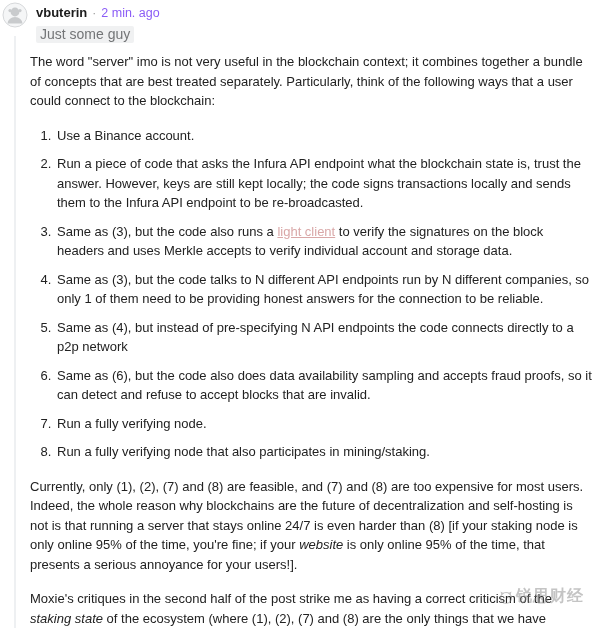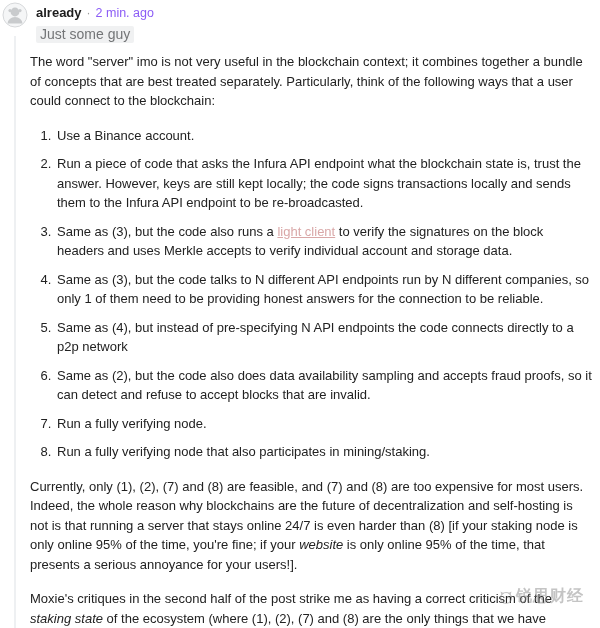--- a/index.html
+++ b/index.html
@@ -78,39 +78,39 @@
     <div class="avatar">
       <svg viewBox="0 0 26 26" width="26" height="26">
         <circle cx="13" cy="13" r="12" fill="#f5f6f7" stroke="#d7d9db" stroke-width="1"></circle>
         <circle cx="13" cy="10" r="4.4" fill="#c9cbcd"></circle>
         <path d="M5.5 21.5 a7.5 6.5 0 0 1 15 0 z" fill="#c9cbcd"></path>
         <circle cx="8" cy="8.6" r="1.6" fill="#c9cbcd"></circle>
         <circle cx="18" cy="8.6" r="1.6" fill="#c9cbcd"></circle>
       </svg>
     </div>
     <div class="user-row">
-      <span class="username">already</span>
+      <span class="username">vbuterin</span>
       <span class="meta-sep">·</span>
       <span class="timestamp">2 min. ago</span>
     </div>
     <div class="flair-row">
       <span class="flair">Just some guy</span>
     </div>
   </div>
 
   <div class="content">
     <p><span>The word "server" imo is not very useful in the blockchain context; it combines together a bundle of concepts that are best treated separately. Particularly, think of the following ways that a user could connect to the blockchain:</span></p>
 
     <ol>
       <li><span>Use a Binance account.</span></li>
       <li><span>Run a piece of code that asks the Infura API endpoint what the blockchain state is, trust the answer. However, keys are still kept locally; the code signs transactions locally and sends them to the Infura API endpoint to be re-broadcasted.</span></li>
       <li><span>Same as (3), but the code also runs a </span><span class="run-link">light client</span><span> to verify the signatures on the block headers and uses Merkle accepts to verify individual account and storage data.</span></li>
       <li><span>Same as (3), but the code talks to N different API endpoints run by N different companies, so only 1 of them need to be providing honest answers for the connection to be reliable.</span></li>
       <li><span>Same as (4), but instead of pre-specifying N API endpoints the code connects directly to a p2p network</span></li>
-      <li><span>Same as (2), but the code also does data availability sampling and accepts fraud proofs, so it can detect and refuse to accept blocks that are invalid.</span></li>
+      <li><span>Same as (6), but the code also does data availability sampling and accepts fraud proofs, so it can detect and refuse to accept blocks that are invalid.</span></li>
       <li><span>Run a fully verifying node.</span></li>
       <li><span>Run a fully verifying node that also participates in mining/staking.</span></li>
     </ol>
 
     <p><span>Currently, only (1), (2), (7) and (8) are feasible, and (7) and (8) are too expensive for most users. Indeed, the whole reason why blockchains are the future of decentralization and self-hosting is not is that running a server that stays online 24/7 is even harder than (8) [if your staking node is only online 95% of the time, you're fine; if your </span><span class="run-italic">website</span><span> is only online 95% of the time, that presents a serious annoyance for your users!].</span></p>
 
     <p><span>Moxie's critiques in the second half of the post strike me as having a correct criticism of the </span><span class="run-italic">staking state</span><span> of the ecosystem (where (1), (2), (7) and (8) are the only things that we have working code for), but they are missing where the blockchain ecosystem is going. There's already teams </span></p>
   </div>
 
   <div class="watermark">

